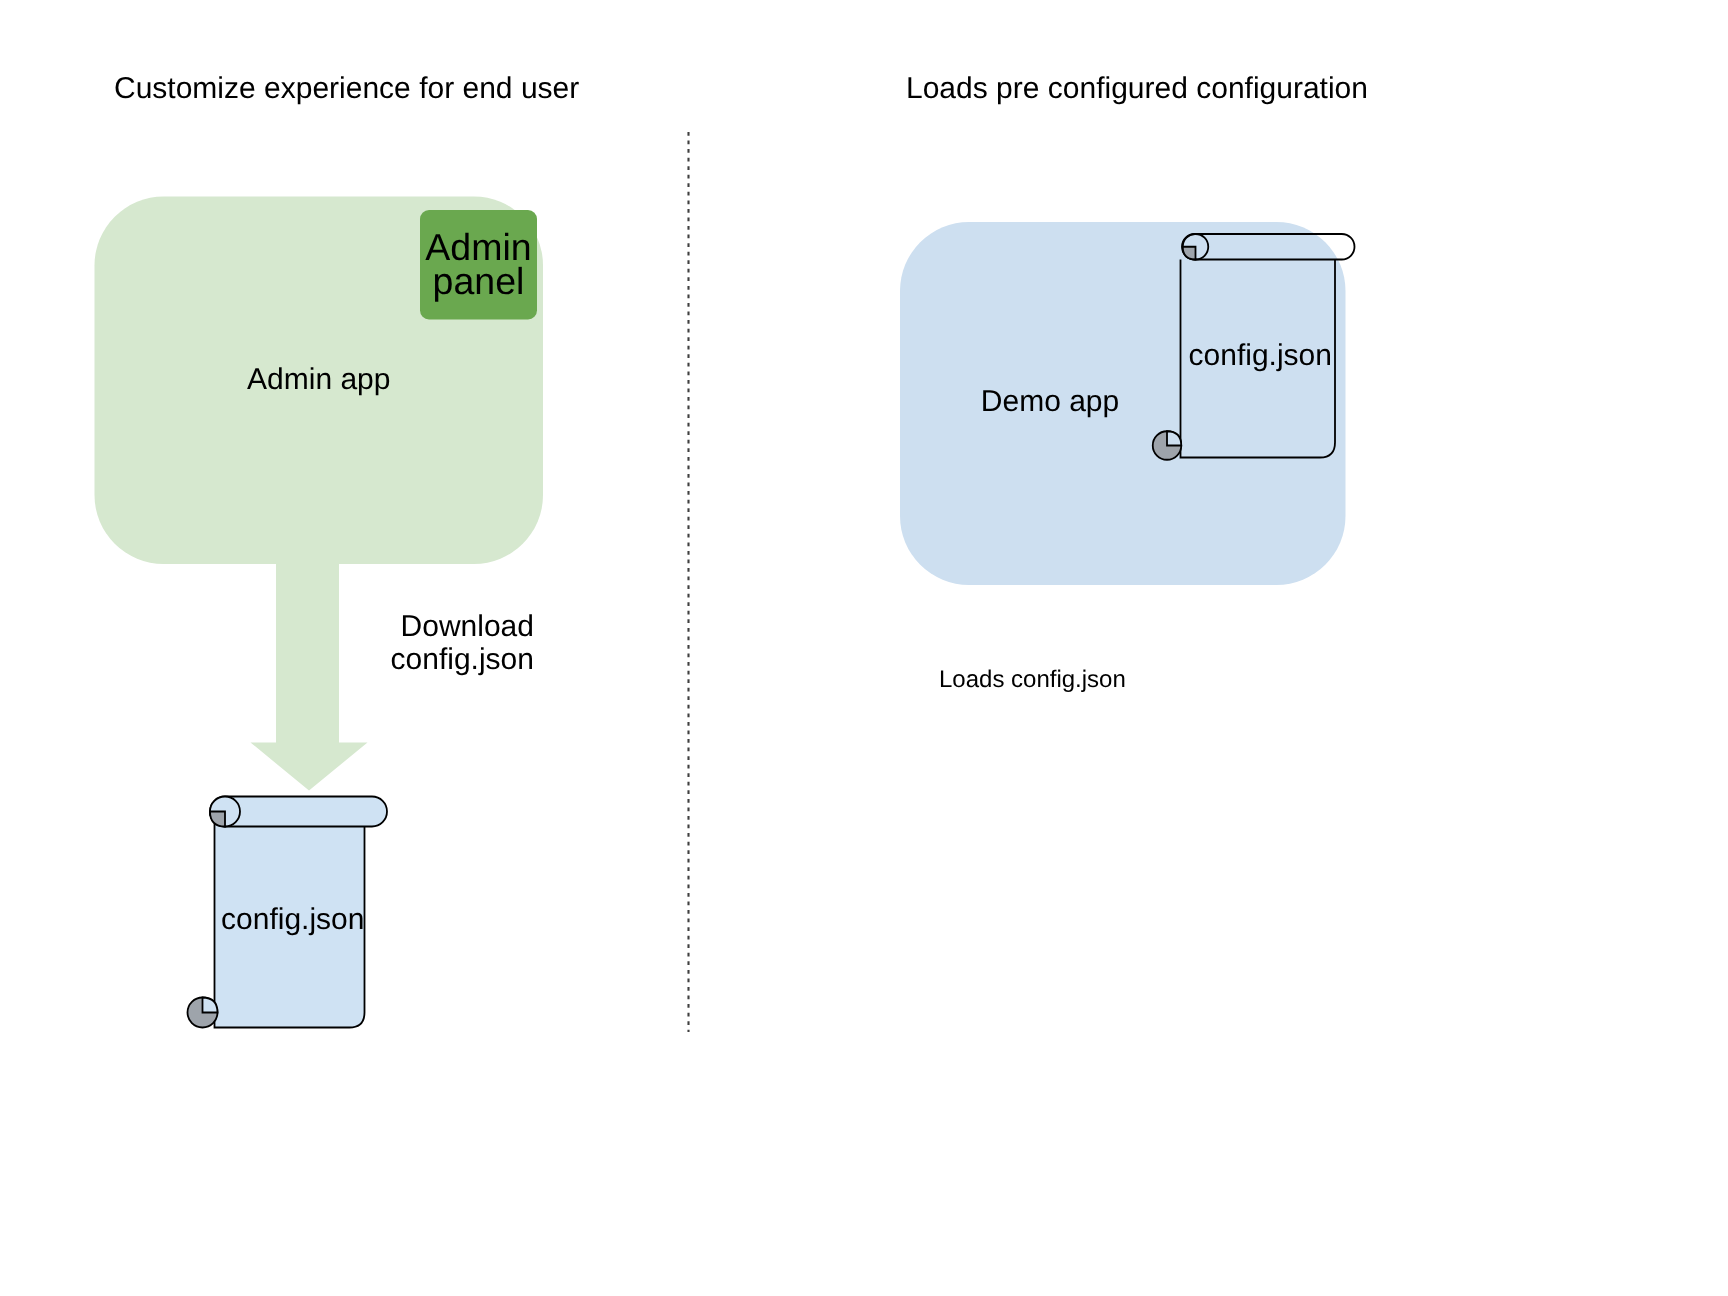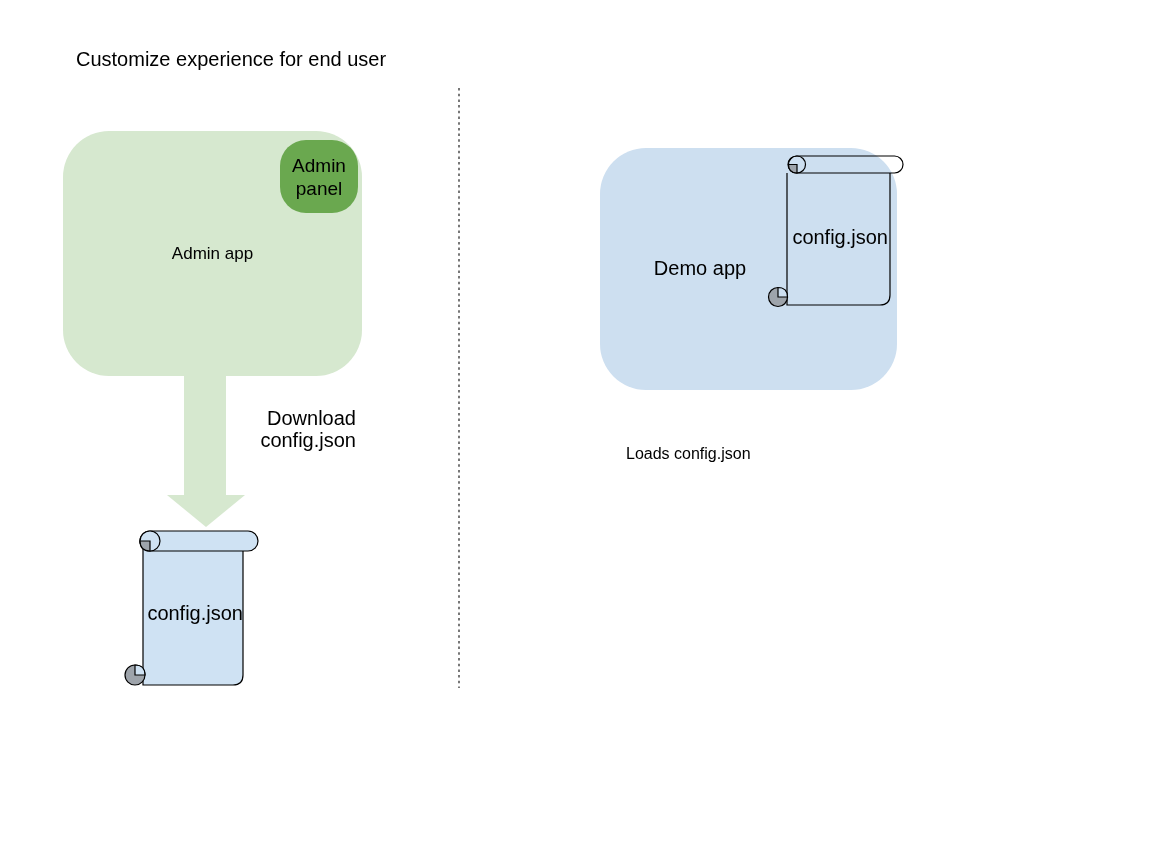--- a/index.html
+++ b/index.html
@@ -36,34 +36,34 @@
     left: 600px; top: 148px;
     width: 297px; height: 242px;
     background: var(--demo_app_fill, #cddff0);
   }
   .app-center-label {
     position: absolute;
     inset: 0;
     display: flex;
     align-items: center;
     justify-content: center;
-    font-size: 17px;
+    font-size: 20px;
     z-index: 1;
   }
   .admin-panel {
     position: absolute;
     left: 217px; top: 9px;           
     width: 78px; height: 73px;
     background: var(--admin_panel_fill, #6aa84f);
-    border-radius: 26px;
+    border-radius: 6px;
     display: flex;
     align-items: center;
     justify-content: center;
     text-align: center;
-    font-size: 19px;
+    font-size: 25px;
     line-height: 23px;
     z-index: 2;
   }
   .svg-layer {
     position: absolute;
     left: 0; top: 0;
     z-index: 4;
     pointer-events: none;
   }
   .overlay-label {
@@ -102,20 +102,21 @@
   .fill-gray     { fill: var(--scroll_curl_gray, #9ea4ab); }
   .fill-demo     { fill: var(--demo_app_fill, #cddff0); }
 </style>
 </head>
 <body>
 
 <div class="canvas">
 
   <div class="title left-title">Customize experience for end user</div>
 
+  <div class="title right-title">Loads pre configured configuration</div>
 
   <div class="app-box admin-box">
     <div class="app-center-label">Admin app</div>
     <div class="admin-panel">
       <span>Admin panel</span>
     </div>
   </div>
 
   <div class="app-box demo-box"></div>
   <div class="overlay-label" style="left:600px; top:257px; width:200px; text-align:center; font-size:20px;">Demo app</div>

